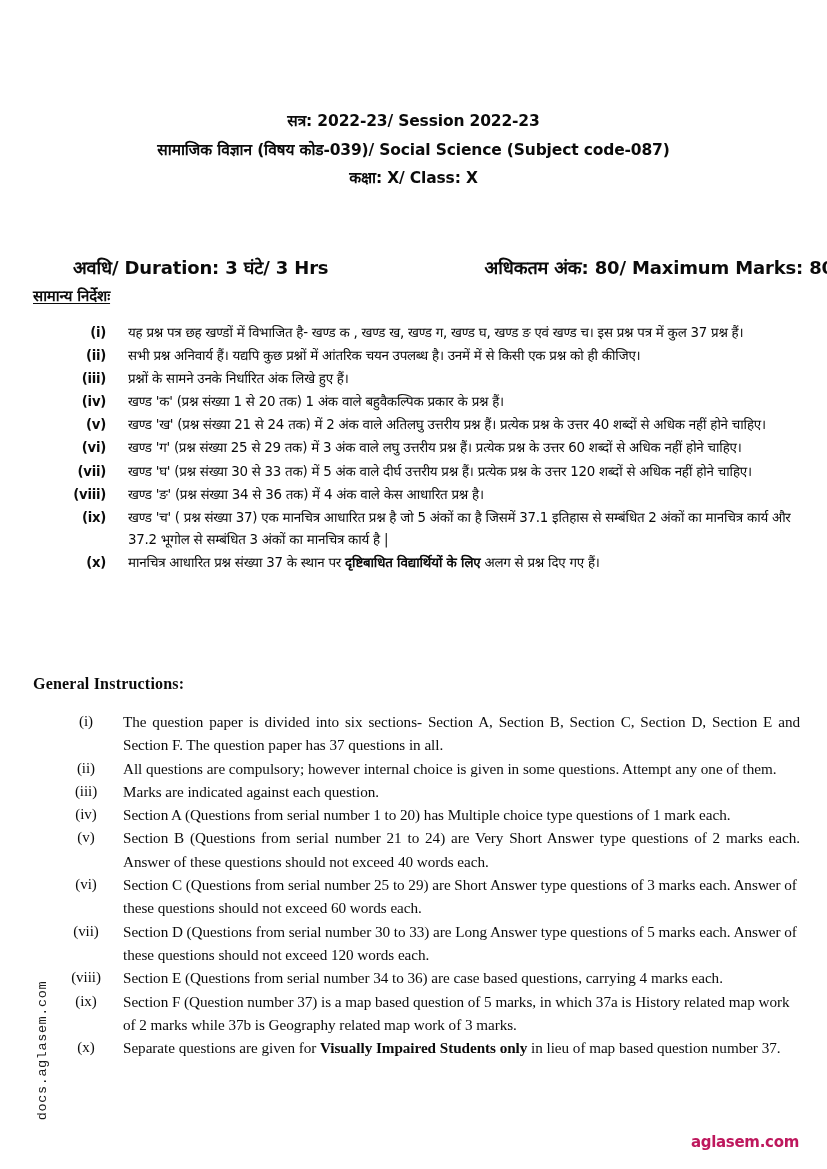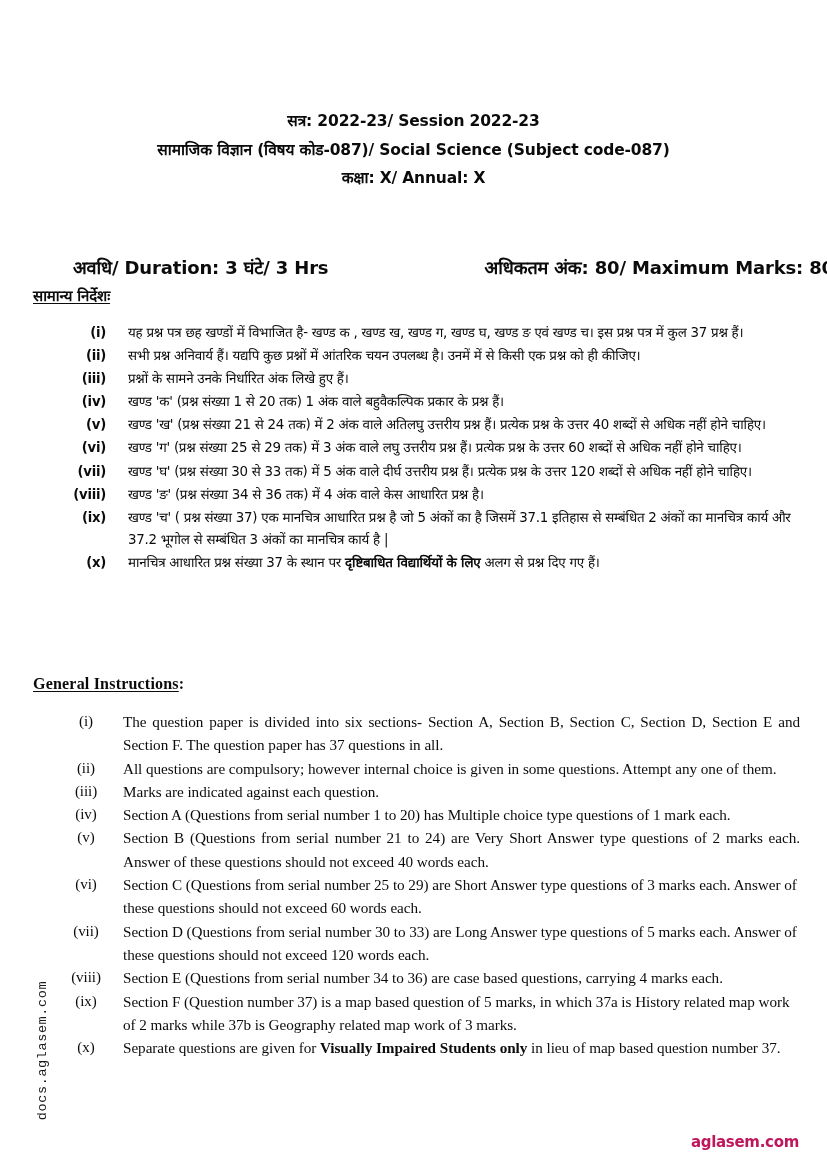--- a/index.html
+++ b/index.html
@@ -111,21 +111,20 @@
   .eng-heading {
     position: absolute;
     left: 33px;
     top: 675px;
     font-family: "Liberation Serif", "DejaVu Serif", serif;
     font-weight: 700;
     font-size: 16px;
     letter-spacing: 0.2px;
   }
   .eng-heading .ul {
-    text-decoration: underline;
     text-underline-offset: 2px;
   }
 
   
   .eng-list {
     position: absolute;
     left: 60px;
     top: 710px;
     width: 740px;
     font-family: "Liberation Serif", "DejaVu Serif", serif;
@@ -177,22 +176,22 @@
     color: #be185d;
   }
 </style>
 </head>
 <body>
 
 <div class="page">
 
   <div class="header">
     <div class="hline">सत्र: 2022-23/ Session 2022-23</div>
-    <div class="hline subject">सामाजिक विज्ञान (विषय कोड-087)/ Social Science (Subject code-087)</div>
-    <div class="hline">कक्षा: X/ Annual: X</div>
+    <div class="hline subject">सामाजिक विज्ञान (विषय कोड-039)/ Social Science (Subject code-087)</div>
+    <div class="hline">कक्षा: X/ Class: X</div>
   </div>
 
   <div class="metarow">
     <span>अवधि/ Duration: 3 घंटे/ 3 Hrs</span>
     <span>अधिकतम अंक: 80/ Maximum Marks: 80</span>
   </div>
 
   <div class="hindi-heading">सामान्य निर्देशः</div>
 
   <div class="hindi-list">

